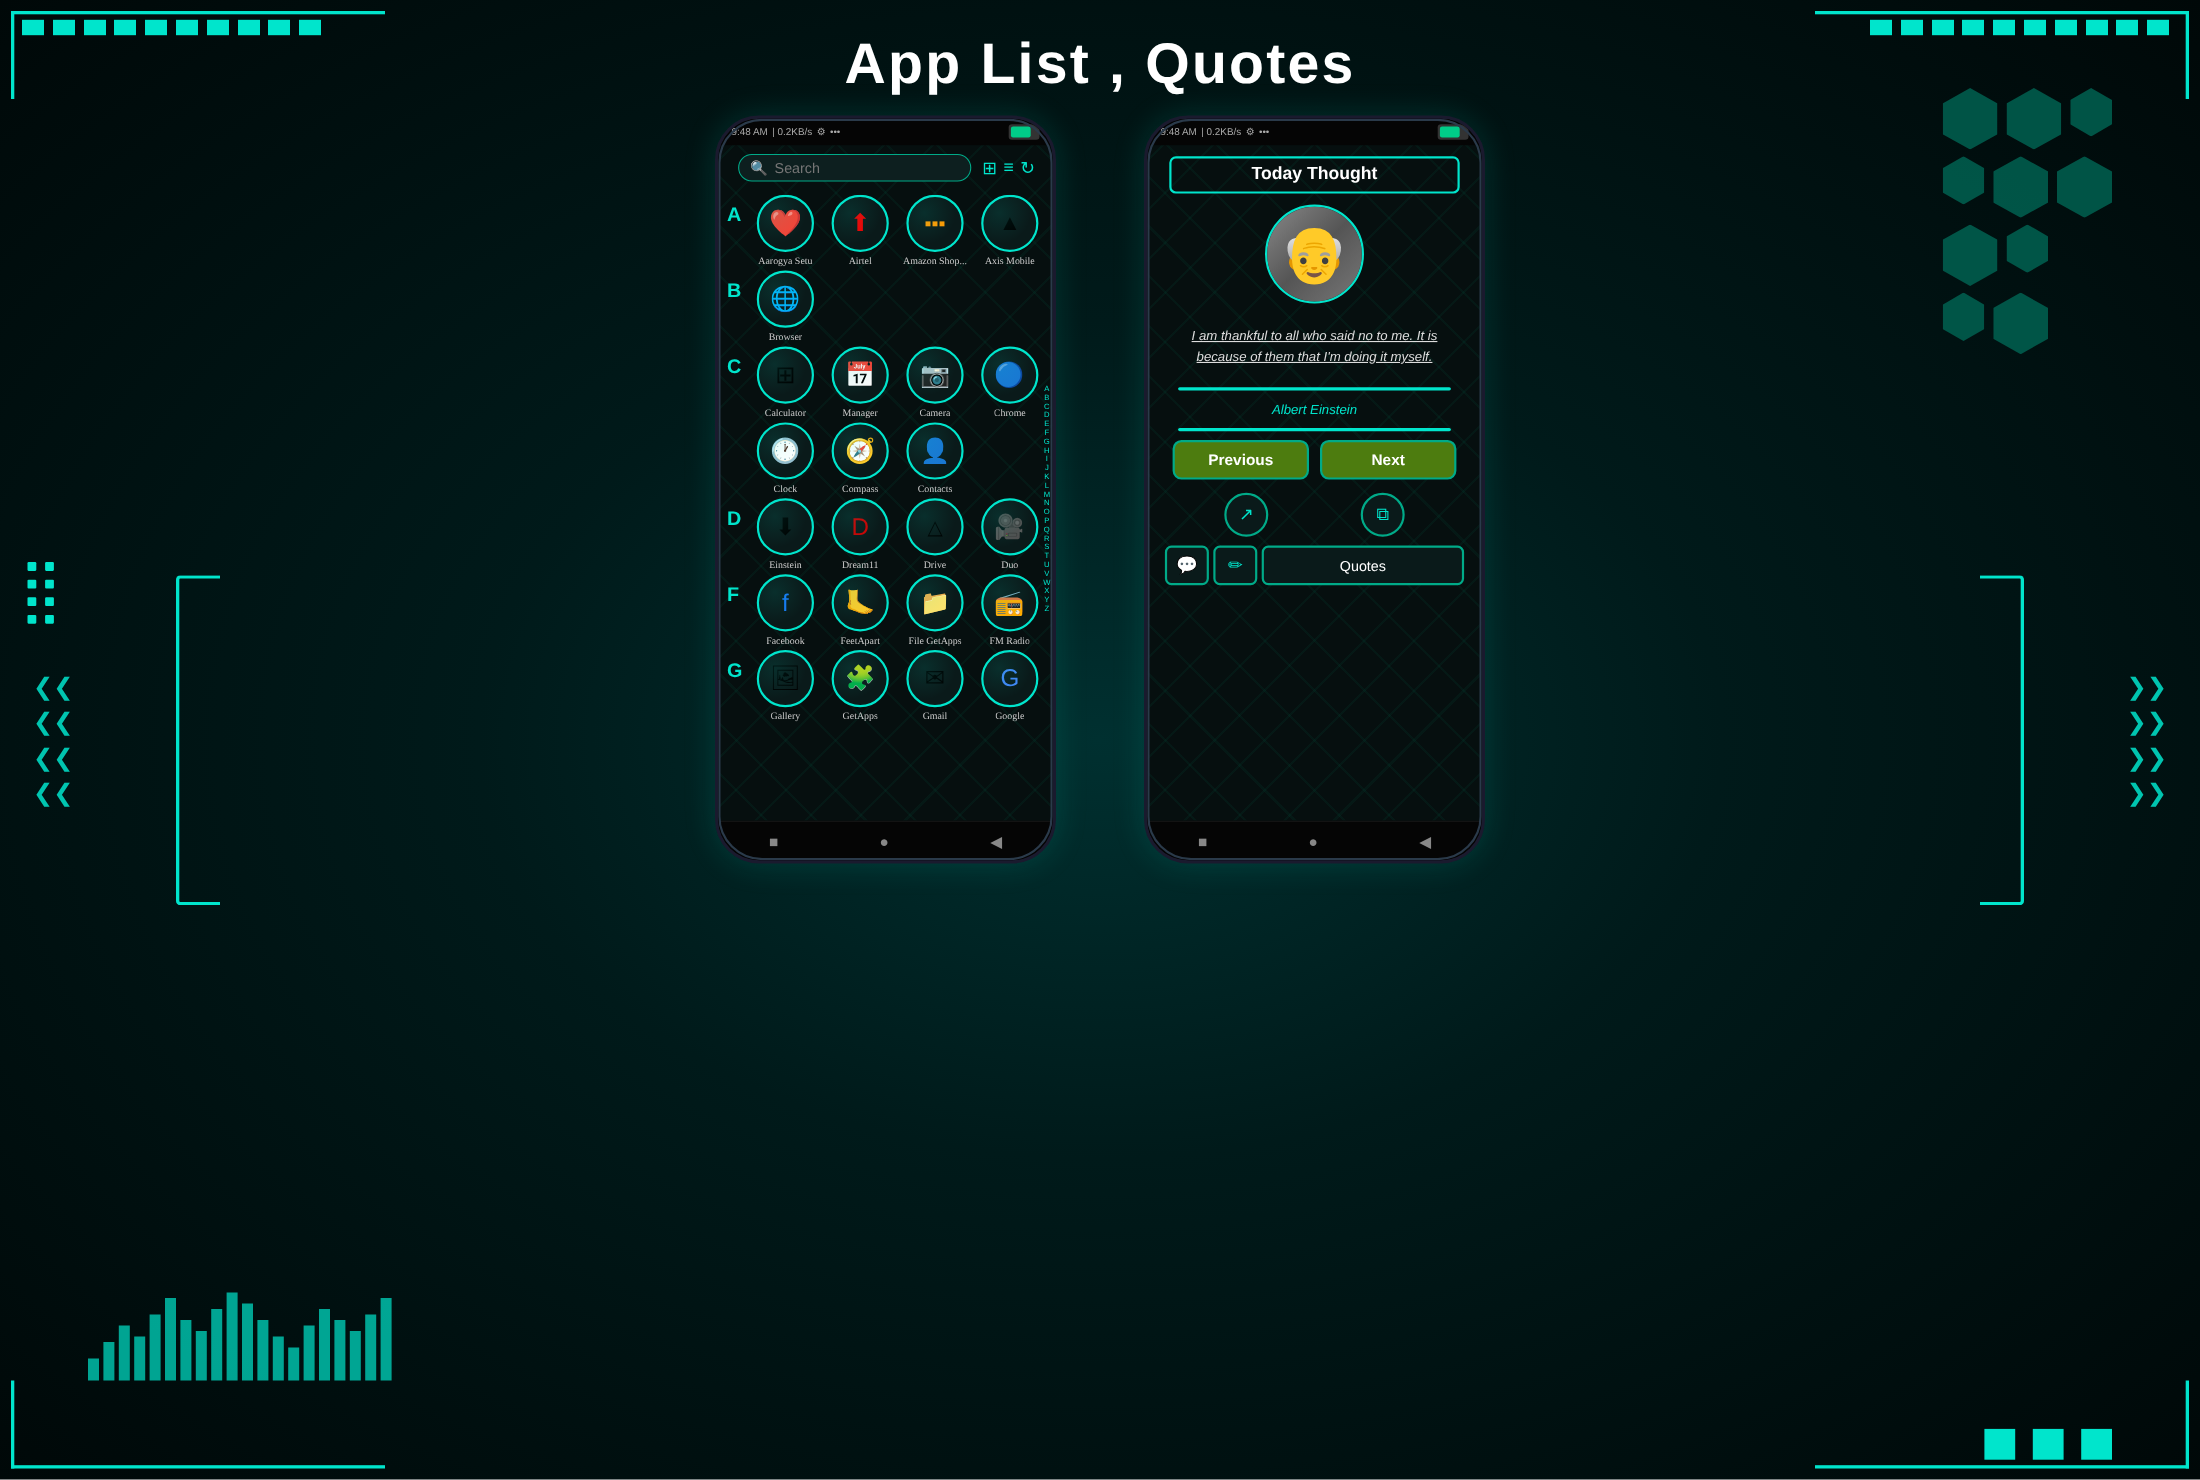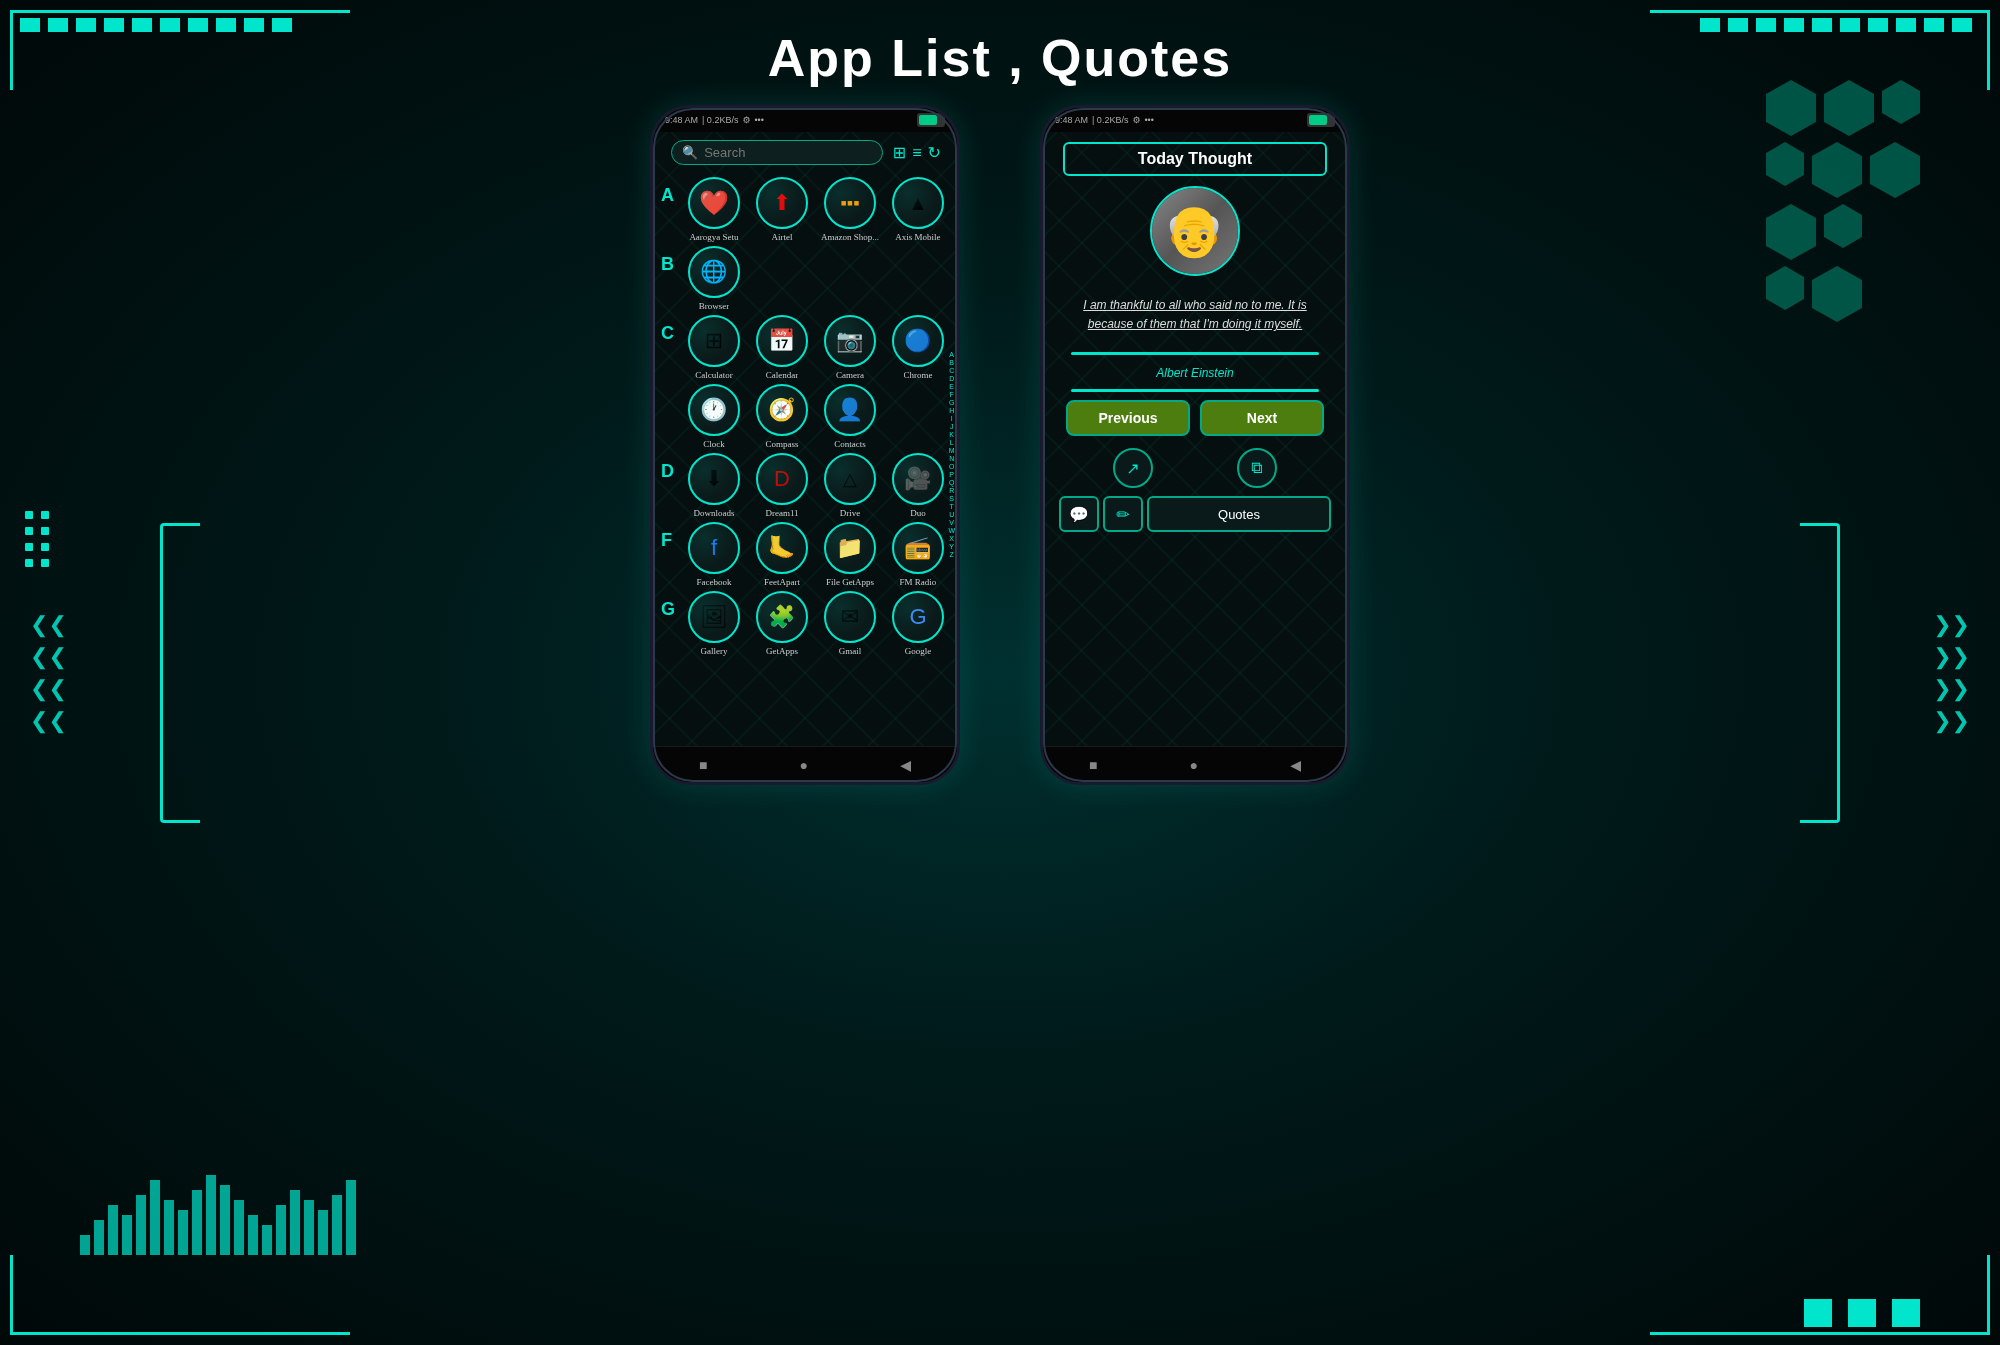--- a/index.html
+++ b/index.html
@@ -692,21 +692,21 @@
             <div class="app-item">
               <div class="app-icon-wrap">
                   <span style="font-size:22px;">⊞</span>
                 </div>
               <span class="app-label">Calculator</span>
             </div>
             <div class="app-item">
               <div class="app-icon-wrap">
                   <span style="font-size:22px;">📅</span>
                 </div>
-              <span class="app-label">Calendar</span>
+              <span class="app-label">Manager</span>
             </div>
             <div class="app-item">
               <div class="app-icon-wrap">
                   <span style="font-size:22px;">📷</span>
                 </div>
               <span class="app-label">Camera</span>
             </div>
             <div class="app-item">
               <div class="app-icon-wrap">
                   <span style="font-size:22px;">🔵</span>
@@ -740,21 +740,21 @@
           </div>
         </div>
 
         <div class="app-section">
           <div class="section-letter">D</div>
           <div class="app-grid">
             <div class="app-item">
               <div class="app-icon-wrap">
                   <span style="font-size:22px;">⬇</span>
                 </div>
-              <span class="app-label">Downloads</span>
+              <span class="app-label">Einstein</span>
             </div>
             <div class="app-item">
               <div class="app-icon-wrap">
                   <span style="font-size:22px;color:#cc0000;">D</span>
                 </div>
               <span class="app-label">Dream11</span>
             </div>
             <div class="app-item">
               <div class="app-icon-wrap">
                   <span style="font-size:18px;">△</span>

